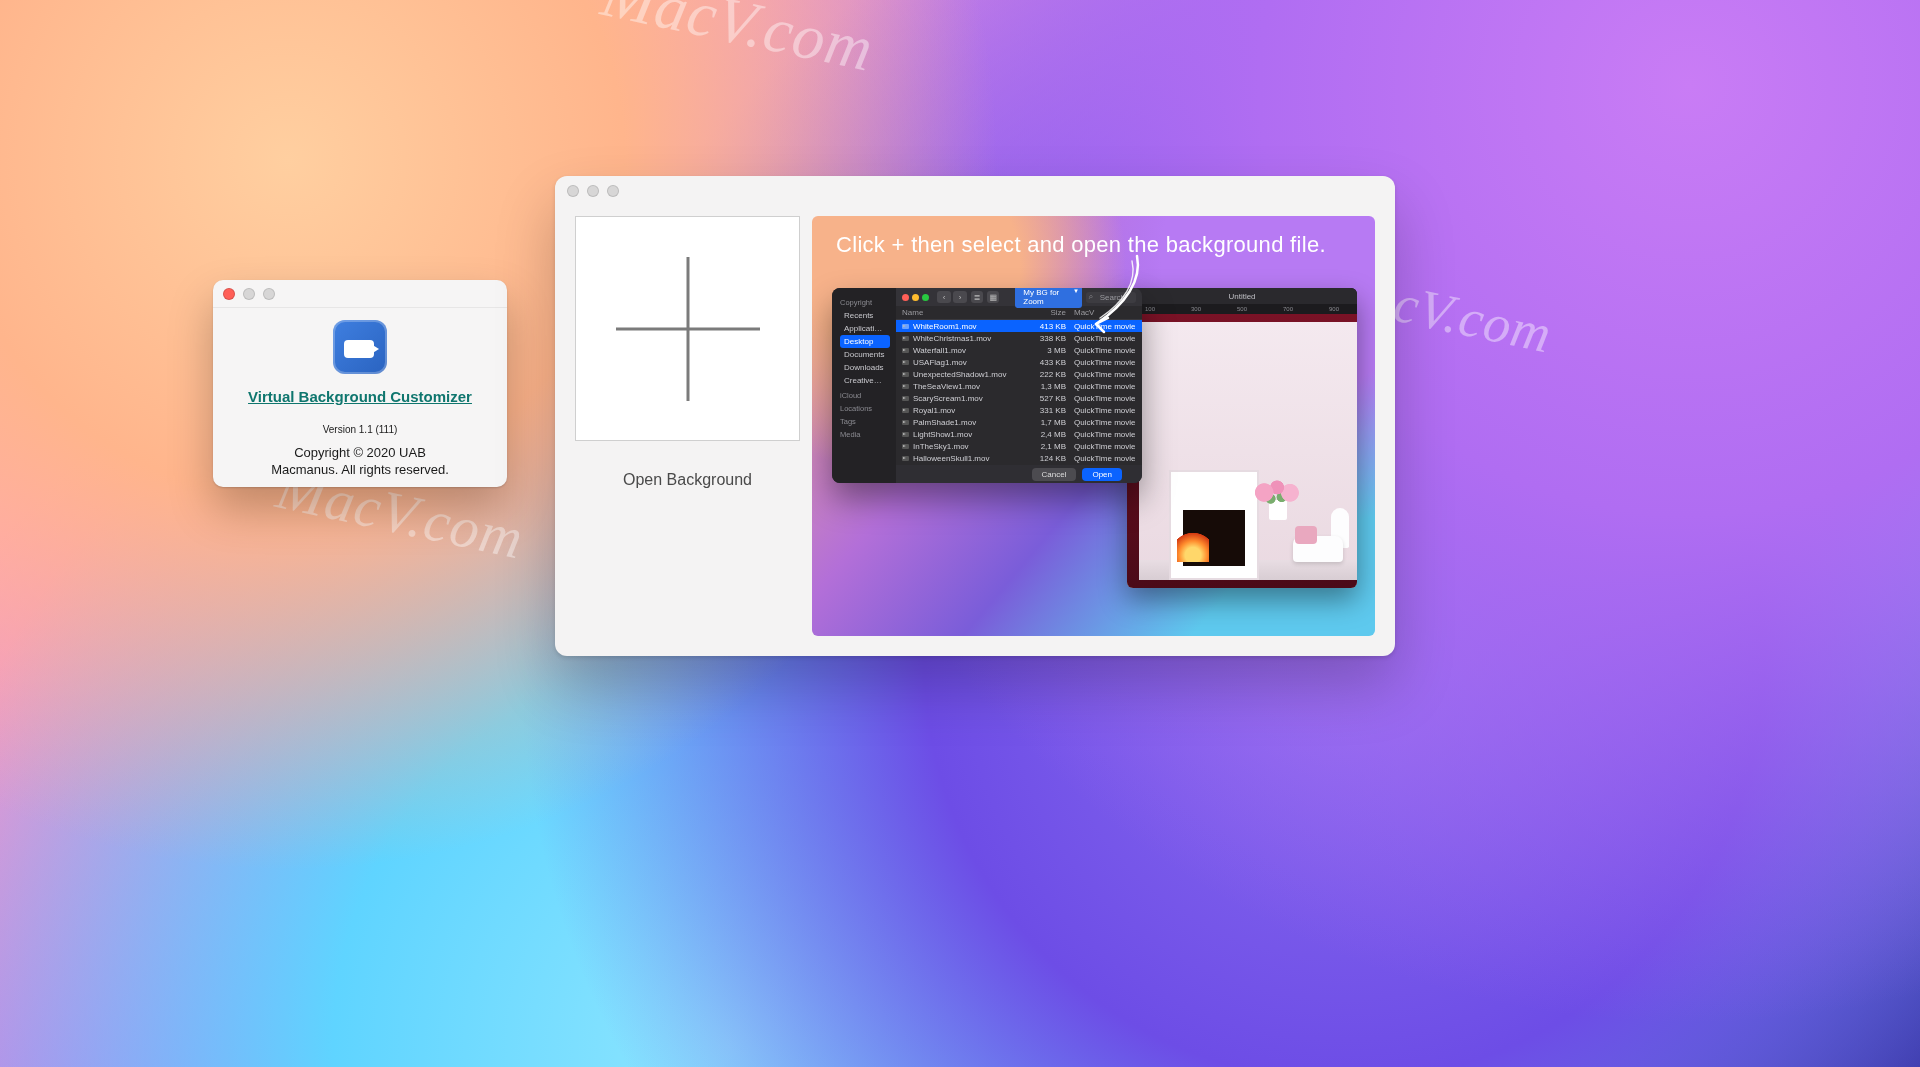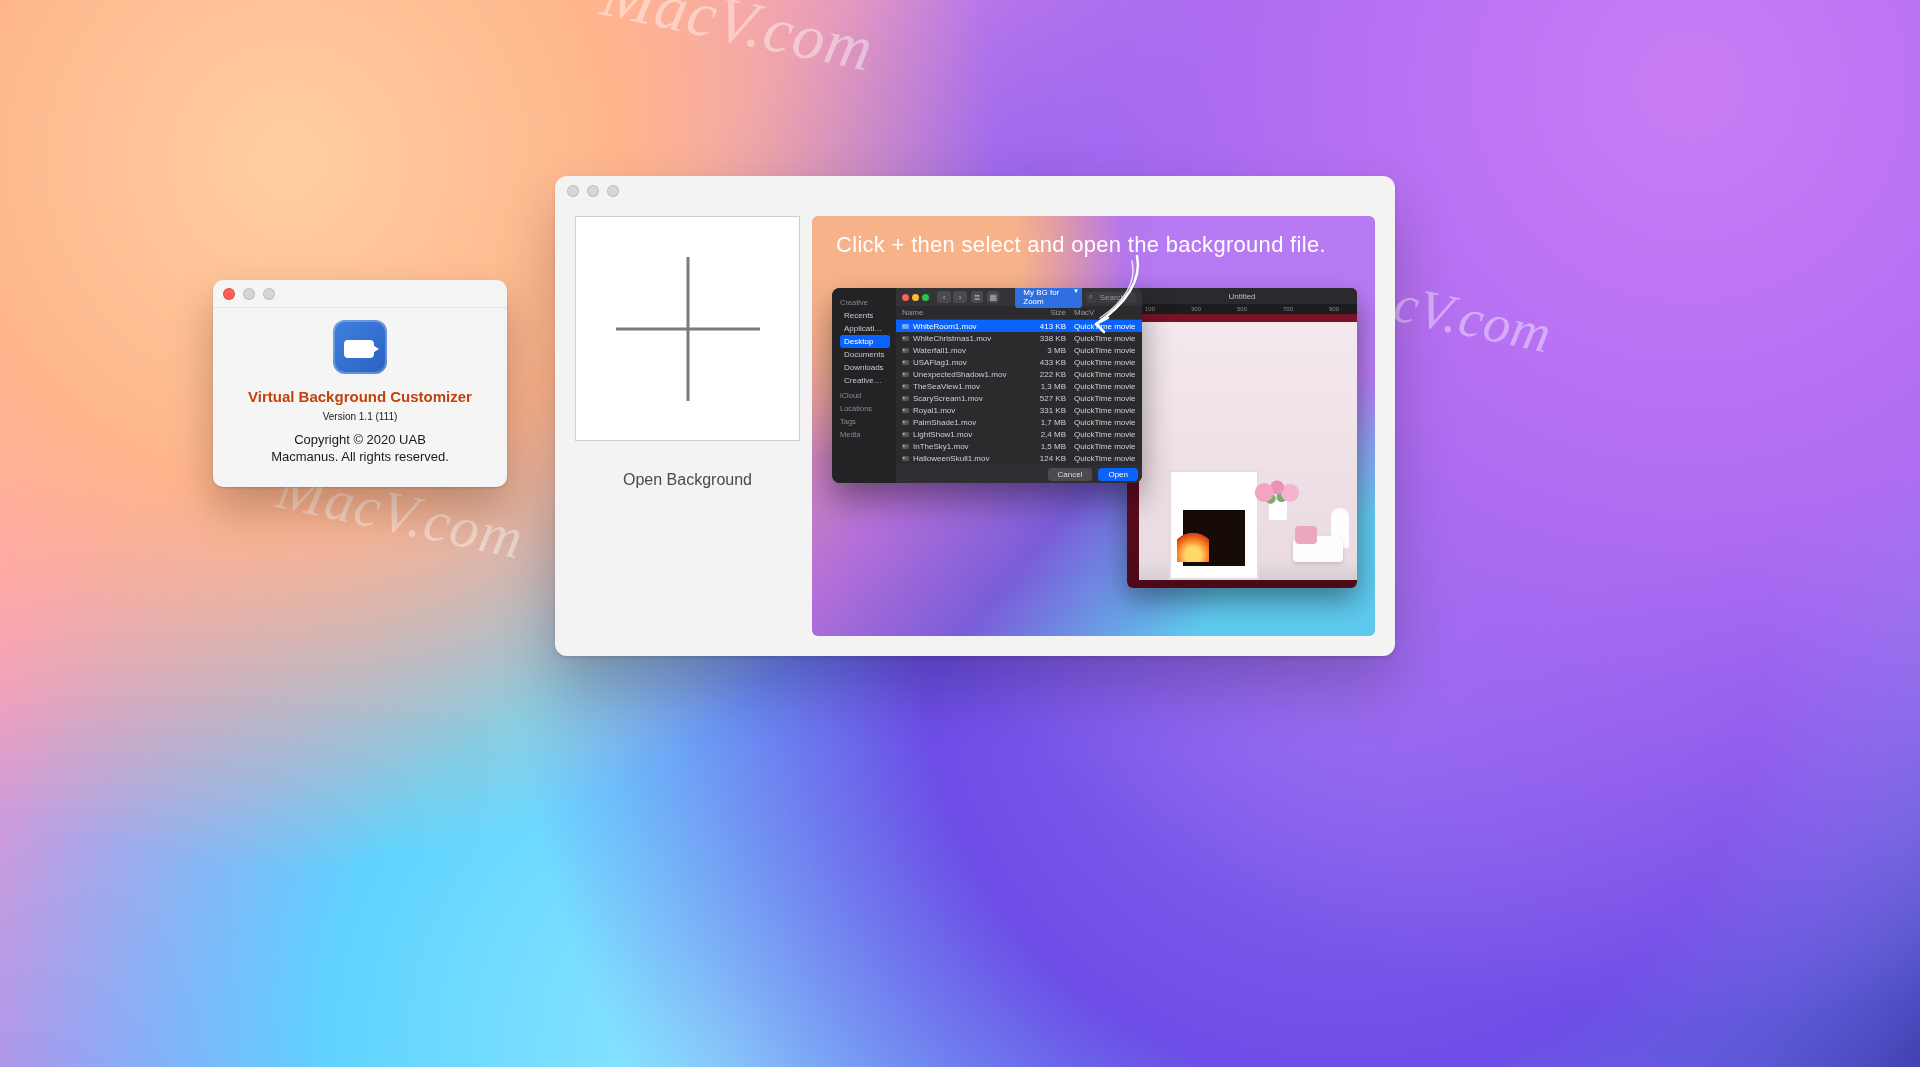--- a/index.html
+++ b/index.html
@@ -72,21 +72,21 @@
   margin-bottom: 14px;
 }
 .app-icon::before {
   content:""; position:absolute; left:11px; top:20px; width:30px; height:18px;
   background:#fff; border-radius:4px;
 }
 .app-icon::after {
   content:""; position:absolute; right:8px; top:24px; width:0; height:0;
   border-left:8px solid #fff; border-top:5px solid transparent; border-bottom:5px solid transparent;
 }
-.app-title { font-size: 15px; font-weight: 700; color:#c2410c; margin-bottom: 6px; }
+.app-title { font-size: 15px; font-weight: 700; color:#0f766e; margin-bottom: 19px; text-decoration: underline; }
 .app-version { font-size: 10px; color:#1a1a1a; margin-bottom: 10px; }
 .app-copy { font-size: 13px; color:#1a1a1a; line-height: 1.3; max-width: 200px; }
 
 
 .main-window {
   position: absolute;
   left: 555px;
   top: 176px;
   width: 840px;
   height: 480px;
@@ -165,21 +165,21 @@
 .finder-list { flex:1; overflow:hidden; }
 .frow { display:flex; align-items:center; padding:1px 6px; height:12px; font-size:8px; color:#cfcfd4; }
 .frow.sel { background:#0a63ff; color:#fff; }
 .fdot { width:7px; height:5px; background:#555; margin-right:4px; border-radius:1px; flex:none; position:relative; }
 .fdot::before { content:""; position:absolute; left:1px; top:1px; width:0;height:0; border-left:3px solid #bbb; border-top:1.5px solid transparent; border-bottom:1.5px solid transparent; }
 .frow.sel .fdot{background:#6aa2ff}
 .fname{flex:1; white-space:nowrap; overflow:hidden; text-overflow:ellipsis;}
 .fsize{width:40px; text-align:right;}
 .fkind{width:70px; padding-left:8px; white-space:nowrap; overflow:hidden;}
 .finder-footer {
-  height:18px; background:#2f2e33; display:flex; align-items:center; justify-content:flex-end; gap:6px; padding:0 4px;
+  height:18px; background:#2f2e33; display:flex; align-items:center; justify-content:flex-end; gap:6px; padding:0 20px;
 }
 .pill { font-size:8px; padding:2px 10px; border-radius:4px; }
 .pill.cancel { background:#4c4b50; color:#ddd; }
 .pill.open   { background:#0a63ff; color:#fff; }
 
 
 .arrow-svg { position:absolute; left:270px; top:36px; width:70px; height:90px; pointer-events:none; }
 
 
 .editor-mini {
@@ -301,21 +301,21 @@
               <div class="back"></div>
                 <div class="seat"></div>
                 <div class="pillow"></div>
             </div>
           </div>
         </div>
       </div>
 
       <div class="finder">
         <div class="finder-sidebar">
-          <div class="section">Creative</div>
+          <div class="section">Copyright</div>
           <div class="item">Recents</div>
           <div class="item">Applicati…</div>
           <div class="item" style="background:#0a63ff;color:#fff;border-radius:3px;">Desktop</div>
           <div class="item">Documents</div>
           <div class="item">Downloads</div>
           <div class="item">Creative…</div>
           <div class="section">iCloud</div>
           <div class="section">Locations</div>
           <div class="section">Tags</div>
           <div class="section">Media</div>
@@ -398,21 +398,21 @@
               </div>
               <div class="frow">
                 <span class="fdot"></span>
                 <span class="fname">LightShow1.mov</span>
                 <span class="fsize">2,4 MB</span>
                 <span class="fkind">QuickTime movie</span>
               </div>
               <div class="frow">
                 <span class="fdot"></span>
                 <span class="fname">InTheSky1.mov</span>
-                <span class="fsize">1,5 MB</span>
+                <span class="fsize">2,1 MB</span>
                 <span class="fkind">QuickTime movie</span>
               </div>
               <div class="frow">
                 <span class="fdot"></span>
                 <span class="fname">HalloweenSkull1.mov</span>
                 <span class="fsize">124 KB</span>
                 <span class="fkind">QuickTime movie</span>
               </div>
               <div class="frow"></div>
             </div>

